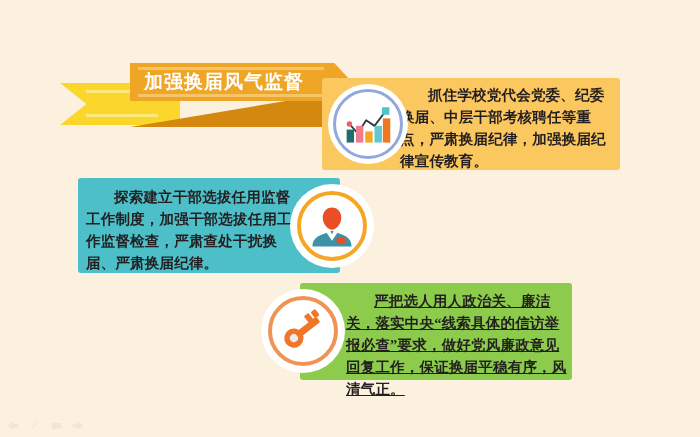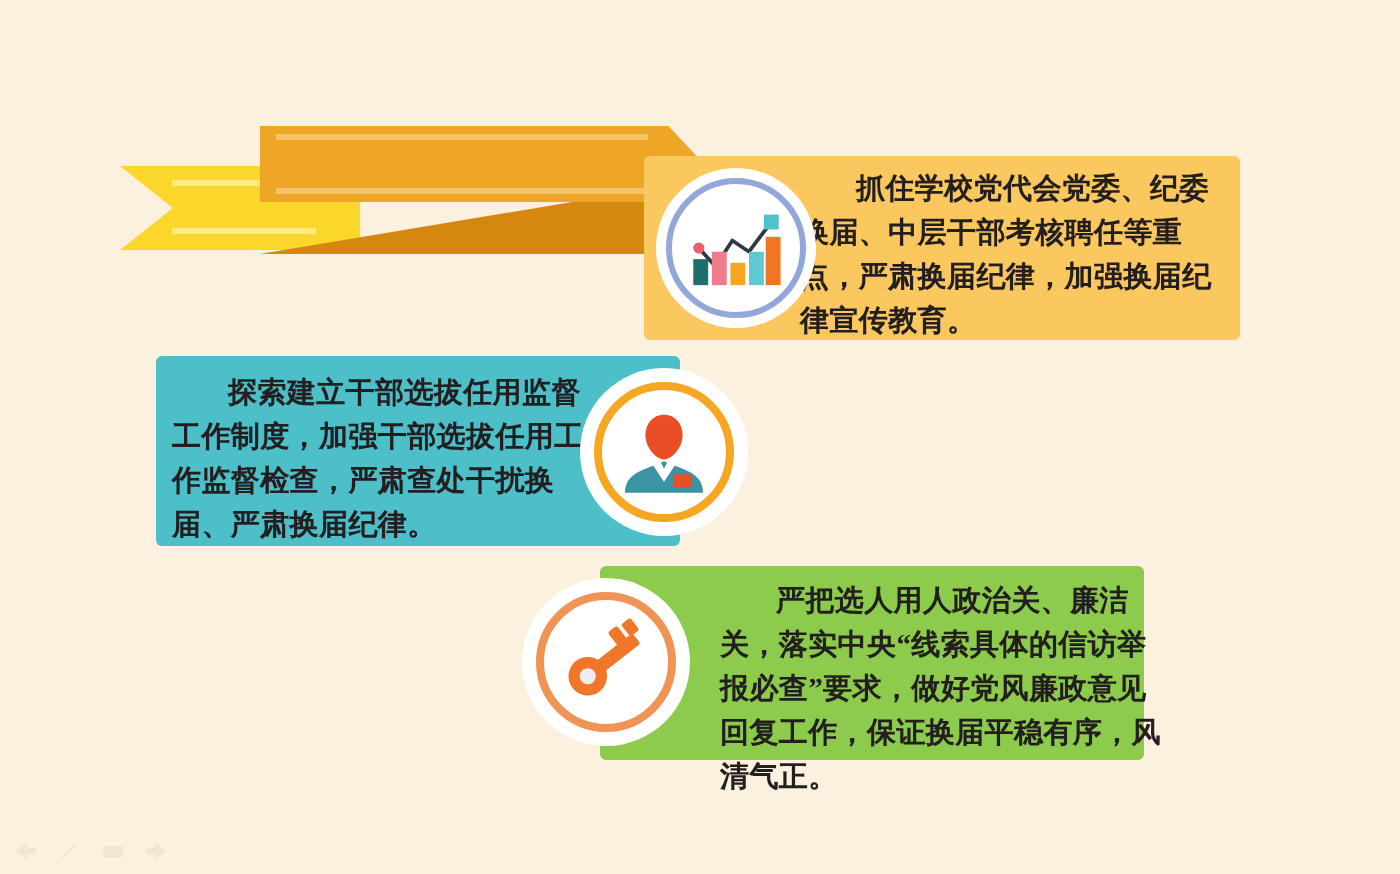--- a/index.html
+++ b/index.html
@@ -159,22 +159,23 @@
   }
 
   
   #card3 .card-body {
     left: 300px; top: 283px;
     width: 272px; height: 97px;
     background: #8CCB4C;
     border-radius: 3px;
   }
   #card3 .card-text {
-    left: 360px; top: 290px;
+    left: 346px; top: 290px;
     width: 222px;
+    text-decoration: underline;
   }
   #card3 .badge {
     position: absolute;
     left: 258px; top: 286px;
     width: 90px; height: 90px;
   }
   
   #badge1 .ring-outer {
     position: absolute; inset: 4px;
     border-radius: 50%;
@@ -247,20 +248,21 @@
       <div class="dash d1"></div>
       <div class="dash d2"></div>
     </div>
     <div class="ribbon-fold">
       <div class="dash f1"></div>
       <div class="dash f2"></div>
     </div>
     <div class="ribbon-main">
       <div class="dash m1"></div>
       <div class="dash m2"></div>
+      <div class="ribbon-title">加强换届风气监督</div>
     </div>
   </div>
 
   <div class="card" id="card1">
     <div class="card-body"></div>
     <div class="card-text">抓住学校党代会党委、纪委换届、中层干部考核聘任等重点，严肃换届纪律，加强换届纪律宣传教育。</div>
     <div class="badge" id="badge1">
       <div class="ring-outer"></div>
       <div class="ring-mid"></div>
       <div class="ring-inner"></div>

